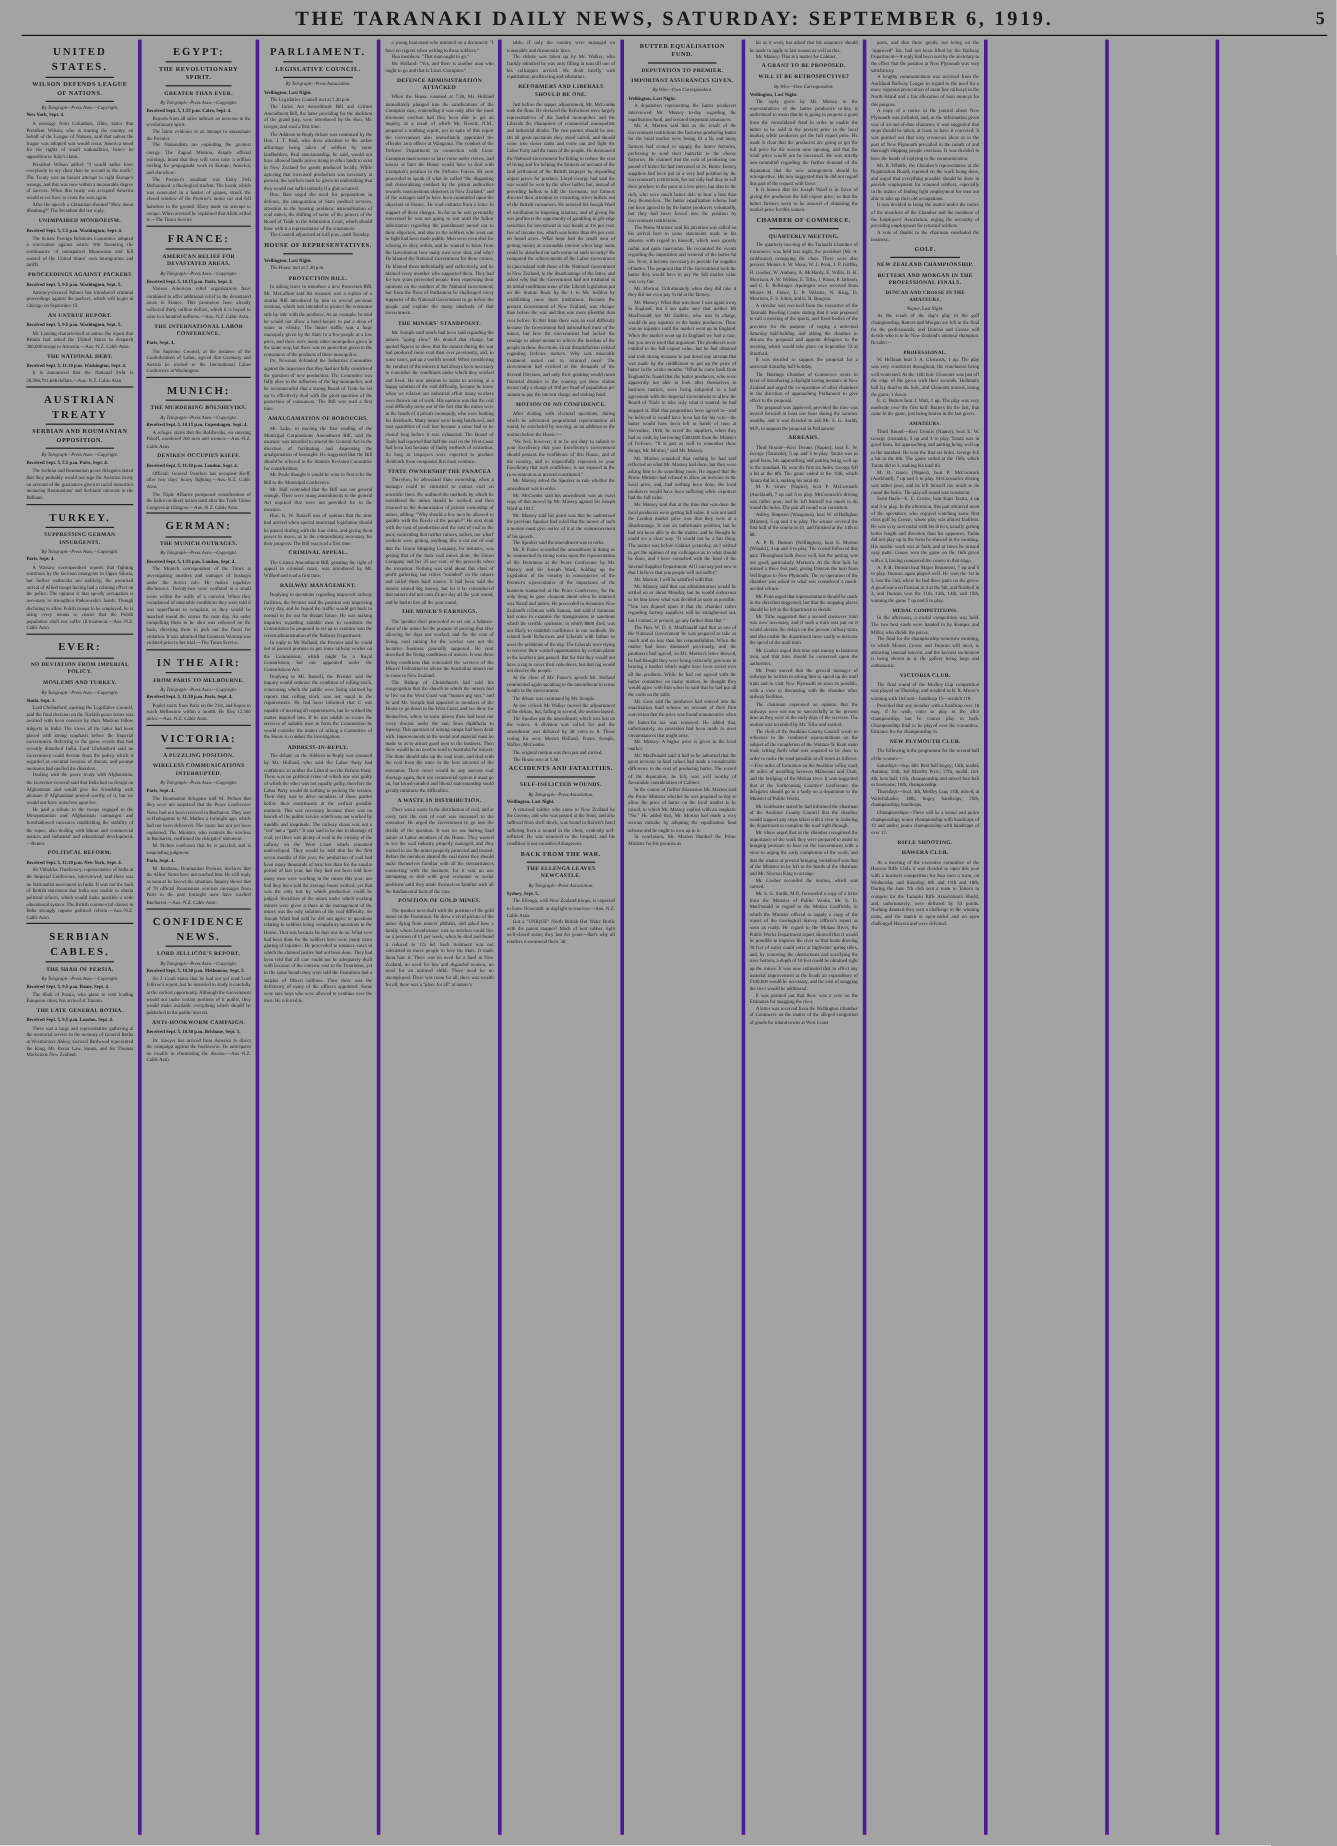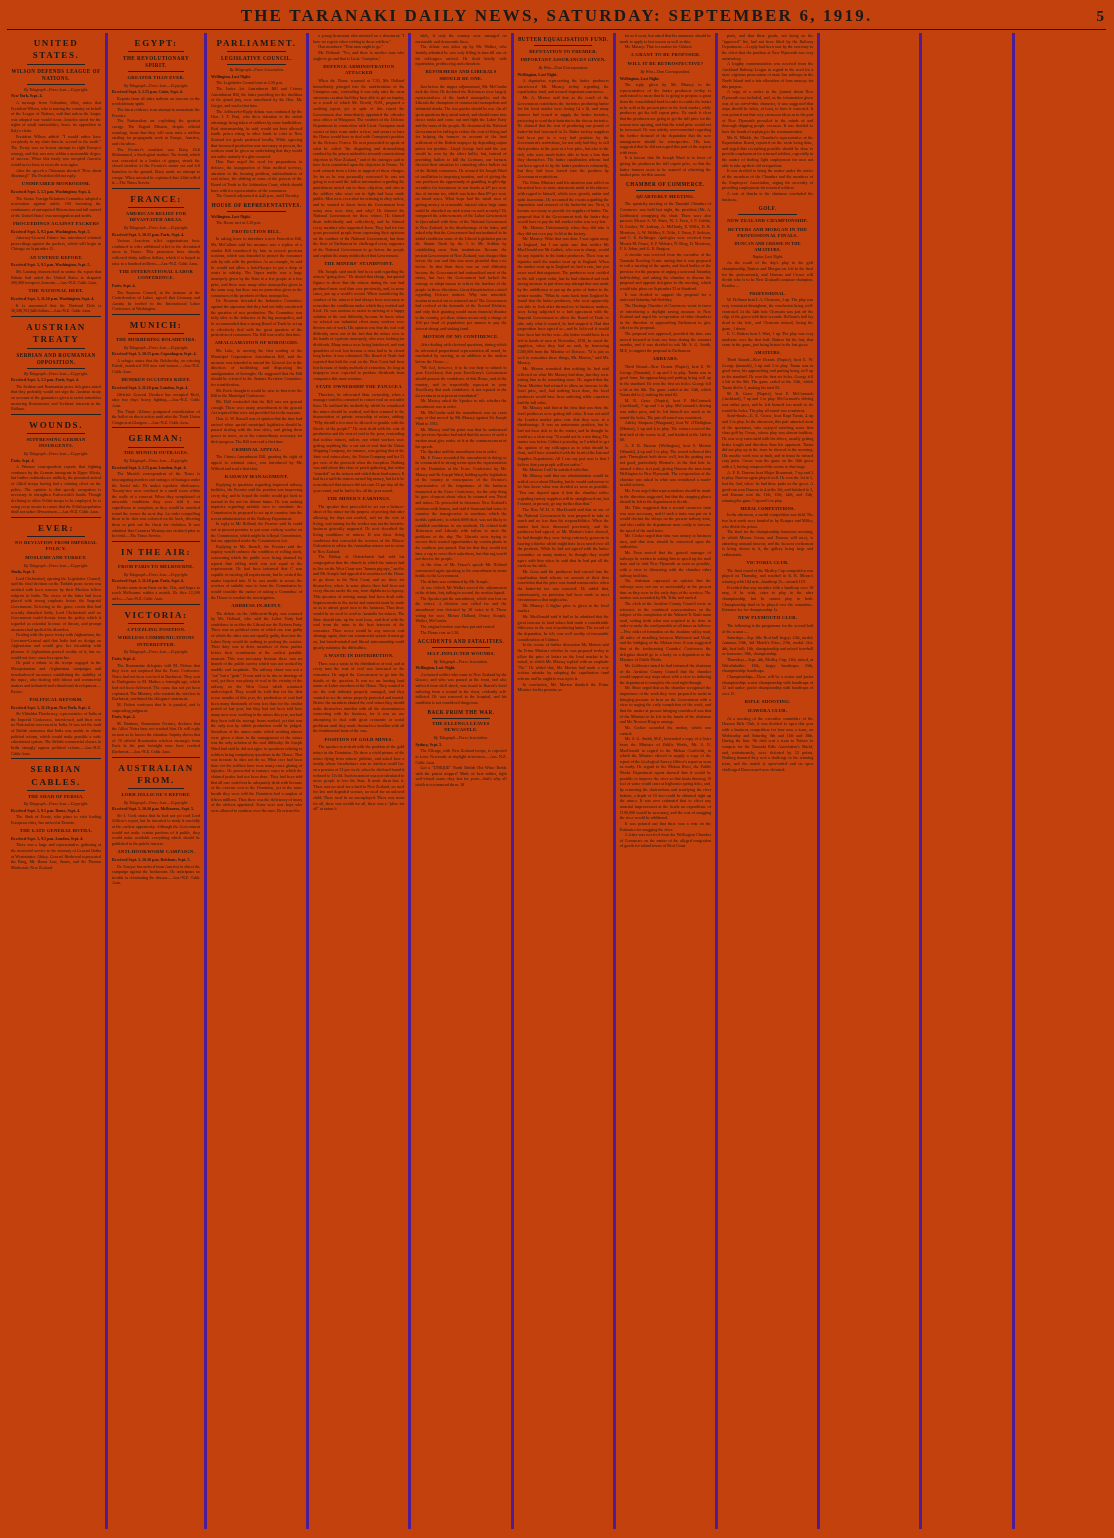--- a/index.html
+++ b/index.html
@@ -5,22 +5,22 @@
   html,body{margin:0;padding:0;background:#fff;}
   body{
     width:1114px;height:1538px;
     font-family:"Liberation Serif", serif;
     color:#1a1a1a;
     -webkit-font-smoothing:antialiased;
   }
   .page{
     width:1114px;height:1538px;position:relative;
     box-sizing:border-box;
-    padding:6px 8px 4px 7px;
-    background:#c2410c;
+    padding:6px 8px 4px 18px;
+    background:#a3a3a3;
   }
   
   .masthead{
     text-align:center;
     border-bottom:1.5px solid #111;
     padding-bottom:3px;
     margin-bottom:3px;
     position:relative;
   }
   .masthead .title{
@@ -148,21 +148,21 @@
         <p>It is announced that the National Debt is 26,596,701,648 dollars.—Aus.-N.Z. Cable Assn.</p>
         <hr class="rule-full">
         <div class="hd-main">AUSTRIAN TREATY</div>
         <hr class="rule">
         <div class="hd-sub">SERBIAN AND ROUMANIAN OPPOSITION.</div>
         <hr class="rule">
         <div class="byline">By Telegraph—Press Assn.—Copyright.</div>
         <div class="dateline">Received Sept. 5, 5.5 p.m.  Paris, Sept. 4.</div>
         <p>The Serbian and Roumanian peace delegates stated that they probably would not sign the Austrian treaty on account of the guarantees given to racial minorities menacing Roumanians' and Serbians' interests in the Balkans.</p>
         <hr class="rule-full">
-        <div class="hd-main">WOUNDS.</div>
+        <div class="hd-main">TURKEY.</div>
         <hr class="rule">
         <div class="hd-sub2">SUPPRESSING GERMAN INSURGENTS.</div>
         <div class="byline">By Telegraph—Press Assn.—Copyright.</div>
         <div class="dateline">Paris, Sept. 4.</div>
         <p>A Warsaw correspondent reports that fighting continues by the German insurgents in Upper Silesia, but further outbreaks are unlikely, the promised arrival of Allied troops having had a calming effect on the police. The opinion is that speedy occupation is necessary to strengthen Paderewski's hands. Though declining to allow Polish troops to be employed, he is using every means to ensure that the Polish population shall not suffer ill-treatment.—Aus.-N.Z. Cable Assn.</p>
         <hr class="rule-full">
         <div class="hd-main">EVER:</div>
         <hr class="rule">
         <div class="hd-sub2">NO DEVIATION FROM IMPERIAL POLICY.</div>
         <div class="hd-sub2">MOSLEMS AND TURKEY.</div>
@@ -237,21 +237,21 @@
         <hr class="rule">
         <div class="hd-sub2">A PUZZLING POSITION.</div>
         <div class="hd-sub2">WIRELESS COMMUNICATIONS INTERRUPTED.</div>
         <div class="byline">By Telegraph—Press Assn.—Copyright.</div>
         <div class="dateline">Paris, Sept. 4.</div>
         <p>The Roumanian delegates told M. Pichon that they were not surprised that the Peace Conference Notes had not been received in Bucharest. They sent to Hudogratus to M. Mathes a fortnight ago, which had not been delivered. The cause has not yet been explained. The Minister, who controls the wireless in Bucharest, confirmed the delegates' statement.</p>
         <p>M. Pichon confesses that he is puzzled, and is suspending judgment.</p>
         <div class="dateline">Paris, Sept. 4.</div>
         <p>M. Bratiano, Roumanian Premier, declares that the Allies' Notes have not reached him. He will reply as soon as he knows the situation. Inquiry shows that of 70 official Roumanian wireless messages from Paris in the past fortnight none have reached Bucharest.—Aus.-N.Z. Cable Assn.</p>
         <hr class="rule-full">
-        <div class="hd-main">AUSTRALIAN FROM.</div>
+        <div class="hd-main">CONFIDENCE NEWS.</div>
         <hr class="rule">
         <div class="hd-sub2">LORD JELLICOE'S REPORT.</div>
         <div class="byline">By Telegraph—Press Assn.—Copyright.</div>
         <div class="dateline">Received Sept. 5, 10.30 p.m.  Melbourne, Sept. 5.</div>
         <p>Sir J. Cook states that he had not yet read Lord Jellicoe's report, but he intended to study it carefully at the earliest opportunity. Although the Government would not make certain portions of it public, they would make available everything which should be published in the public interest.</p>
         <div class="hd-sub2">ANTI-HOOKWORM CAMPAIGN.</div>
         <div class="dateline">Received Sept. 5, 10.30 p.m.  Brisbane, Sept. 5.</div>
         <p>Dr. Sawyer has arrived from America to direct the campaign against the hookworm. He anticipates no trouble in eliminating the disease.—Aus.-N.Z. Cable Assn.</p>
       </div>
     <div class="col c3">

